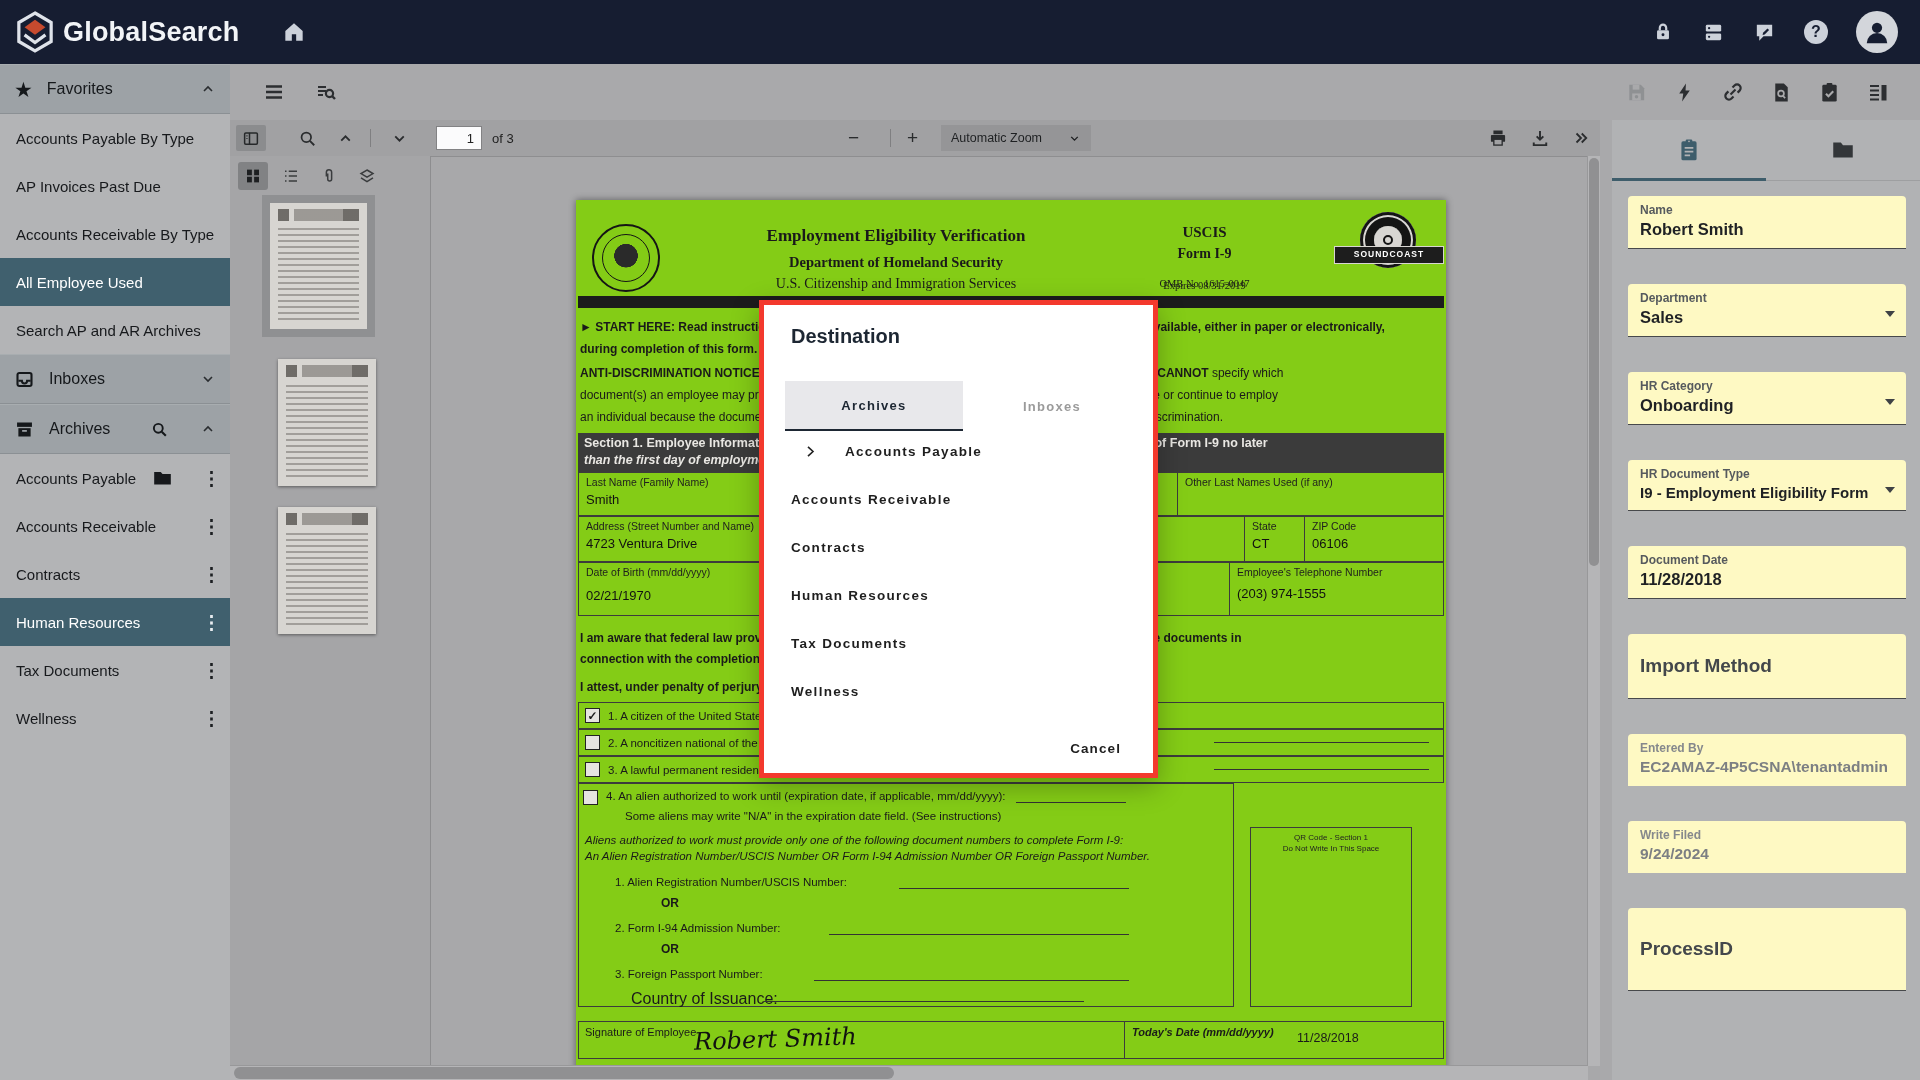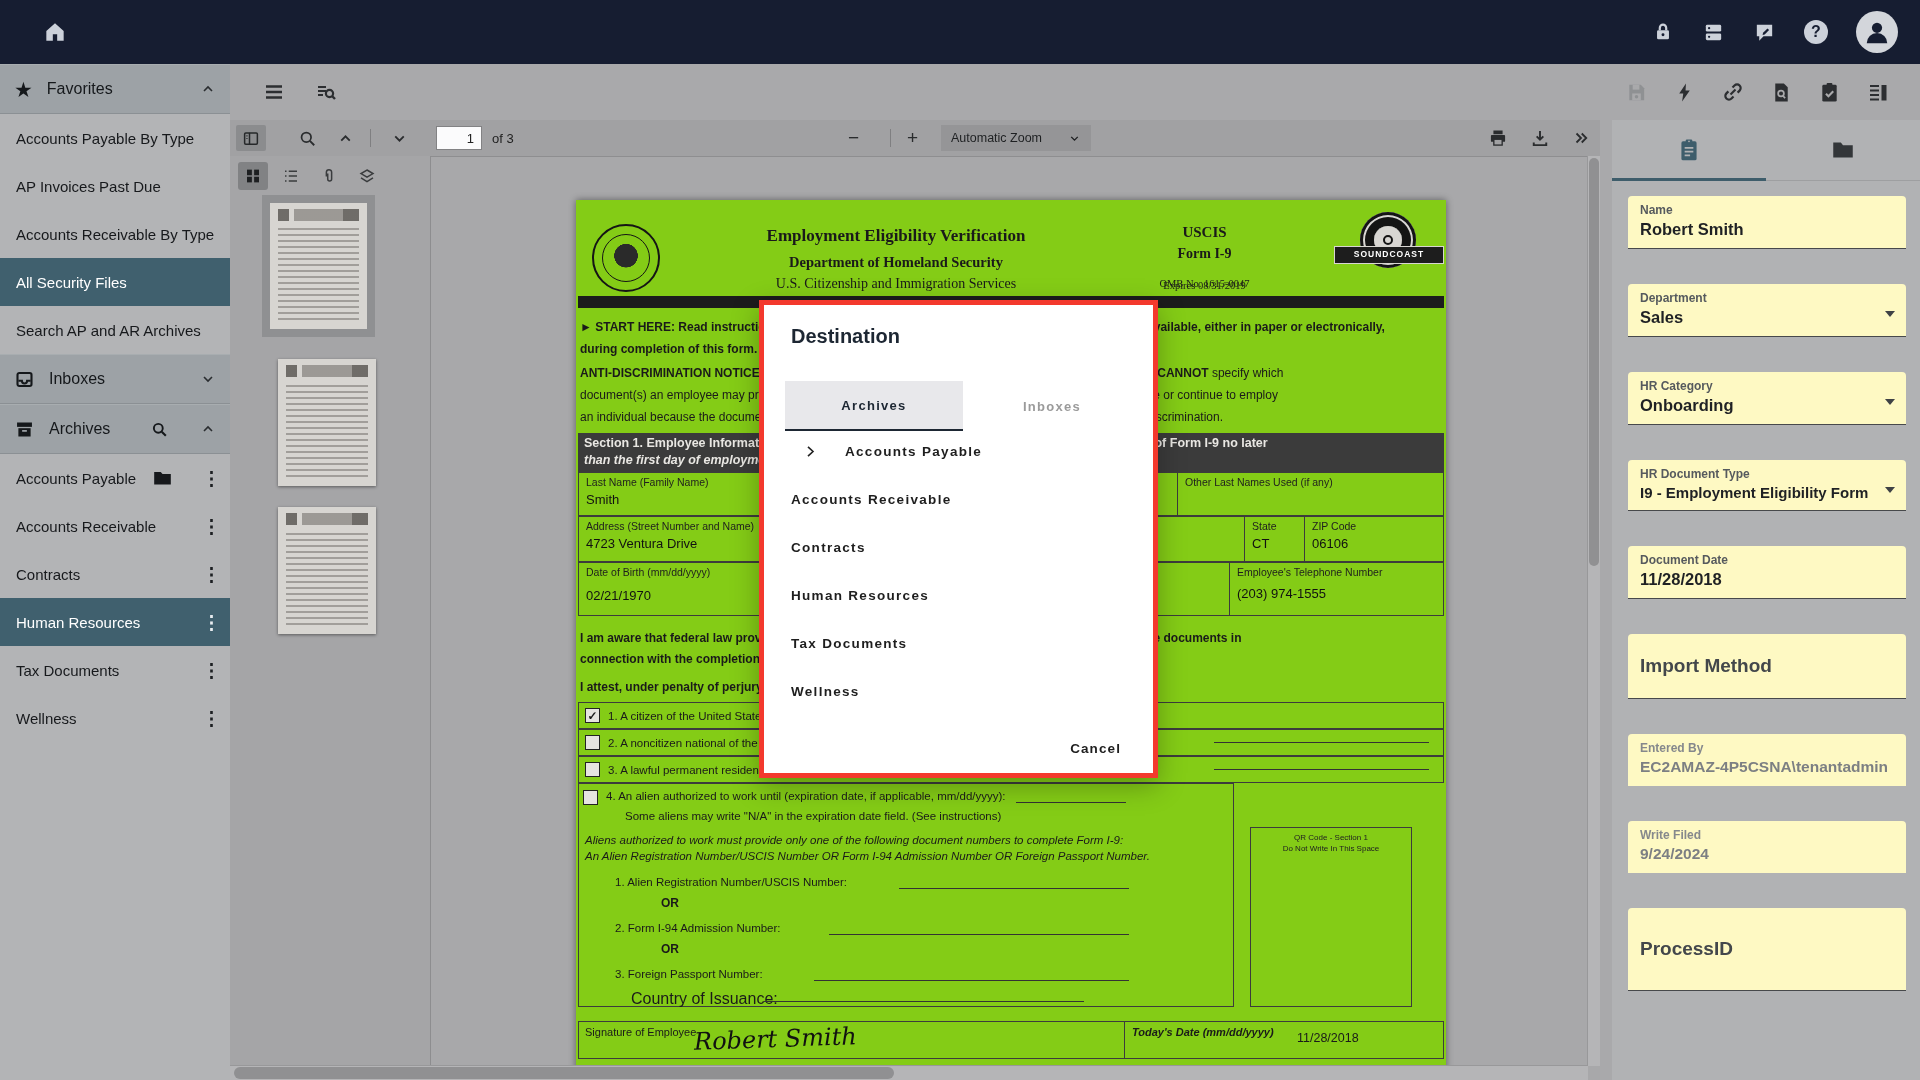--- a/index.html
+++ b/index.html
@@ -143,20 +143,30 @@
   .m-item .chev-r{margin-right:27px;margin-left:12px;}
   .m-cancel{position:absolute;right:26px;bottom:16px;font-size:13.5px;font-weight:700;letter-spacing:1.1px;
             color:#1e1e1e;background:none;border:0;cursor:pointer;}
 </style>
 </head>
 <body>
 
 <div class="screen">
 
   <div class="topbar">
+    <div class="brand">
+      <span>
+        <svg width="38" height="42" viewBox="0 0 40 44">
+          <path d="M20 2 L37 12 V32 L20 42 L3 32 V12 Z" fill="none" stroke="#dfe3ea" stroke-width="3.4"></path>
+          <polygon points="20,9 31,17 20,25 9,17" fill="#c64a2e"></polygon>
+          <path d="M9 25 L20 33 L31 25" fill="none" stroke="#dfe3ea" stroke-width="3.4"></path>
+        </svg>
+      </span>
+      <span class="brand-text">GlobalSearch</span>
+    </div>
     <button class="tb-btn tb-home">
       <svg width="26" height="26" viewBox="0 0 24 24">
           <path d="M4 11 L12 4 L20 11 V20 H14 V14 H10 V20 H4 Z" fill="currentColor"></path>
         </svg>
     </button>
     <div class="tb-right">
       <button class="tb-btn">
         <svg width="22" height="22" viewBox="0 0 24 24">
             <rect x="5.5" y="10" width="13" height="10" rx="1.5" fill="currentColor"></rect>
             <path d="M8.5 10 V7.5 a3.5 3.5 0 0 1 7 0 V10" stroke="currentColor" stroke-width="2.4" fill="none"></path>
@@ -204,21 +214,21 @@
     <div class="sb-item">
       <span>Accounts Payable By Type</span>
     </div>
     <div class="sb-item">
       <span>AP Invoices Past Due</span>
     </div>
     <div class="sb-item">
       <span>Accounts Receivable By Type</span>
     </div>
     <div class="sb-item sel">
-      <span>All Security Files</span>
+      <span>All Employee Used</span>
     </div>
     <div class="sb-item">
       <span>Search AP and AR Archives</span>
     </div>
 
     <div class="sb-head">
       <span>
         <svg width="21" height="21" viewBox="0 0 24 24">
             <rect x="4" y="4.5" width="16" height="15" rx="2" fill="none" stroke="#15181b" stroke-width="2.4"></rect>
             <path d="M5 13.5 h4 a3 3 0 0 0 6 0 h4" fill="none" stroke="#15181b" stroke-width="2.4"></path>

